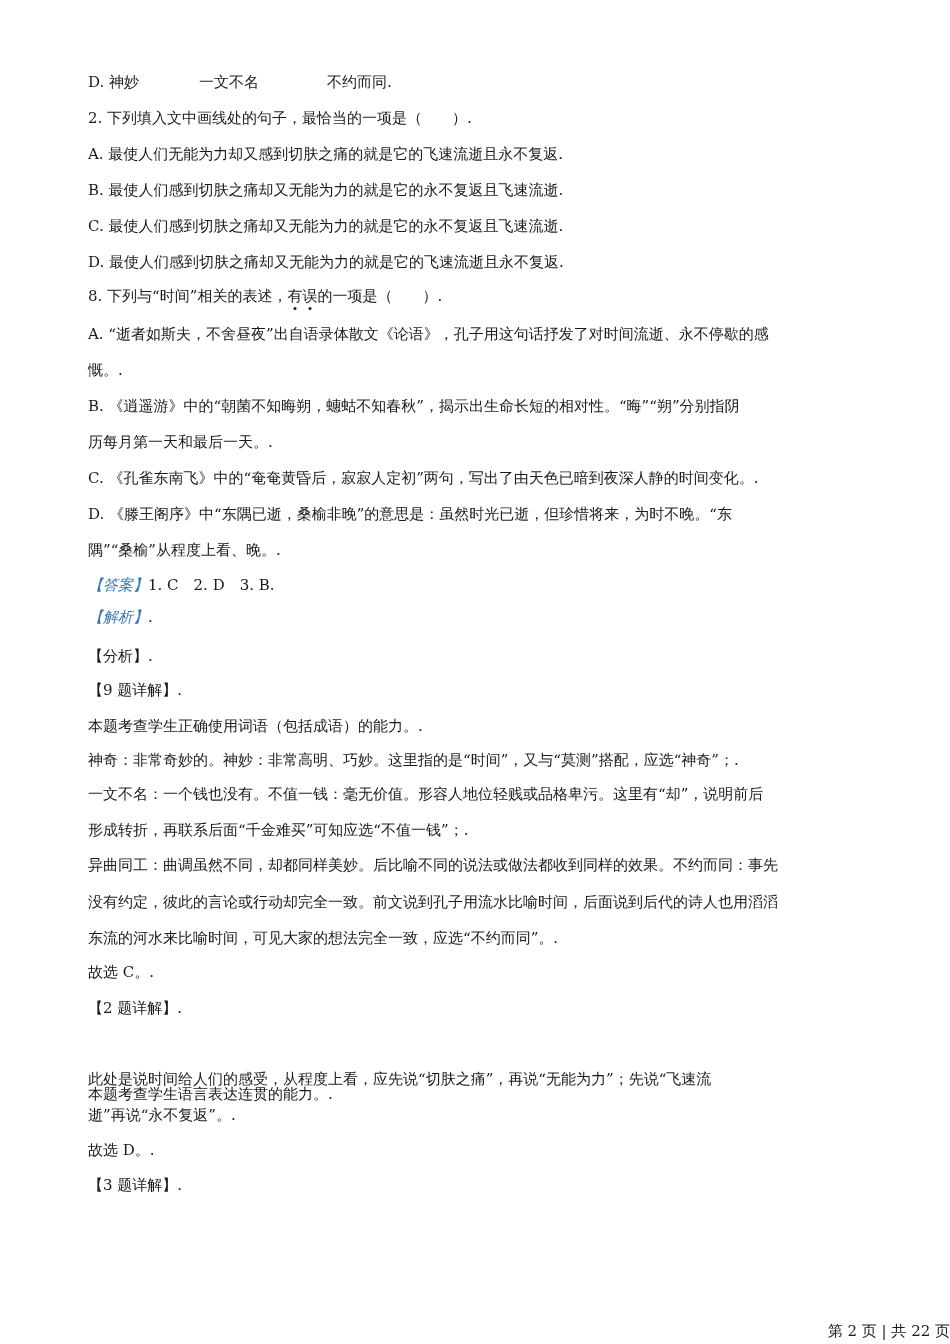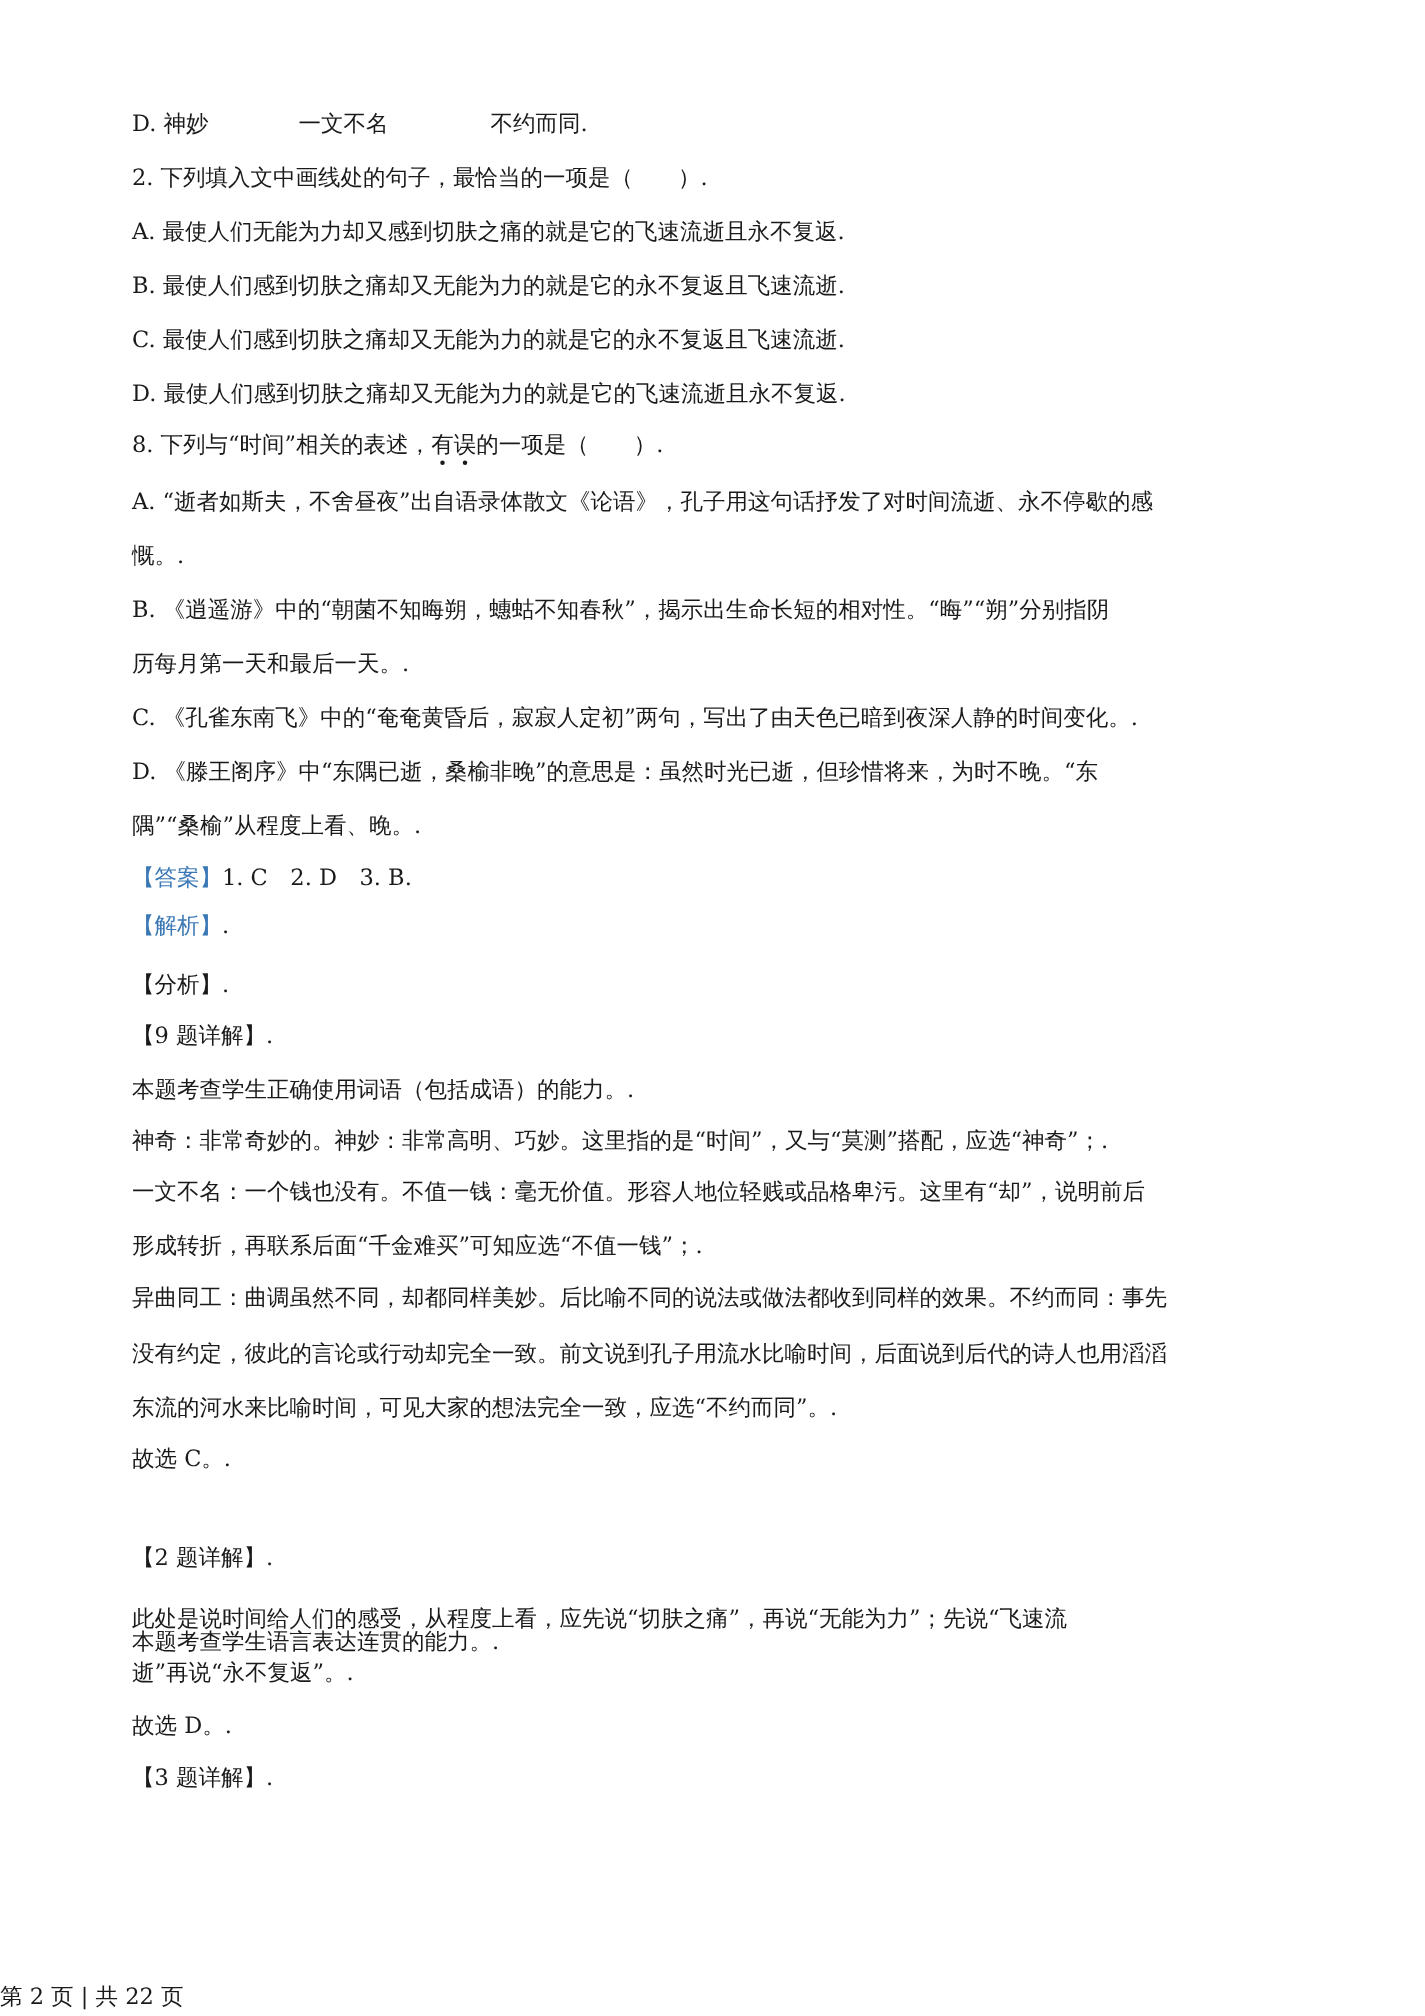--- a/index.html
+++ b/index.html
@@ -23,20 +23,21 @@
     }
     .line {
       position: absolute;
       left: 0;
       font-size: 15px;
       white-space: nowrap;
       line-height: 20px;
     }
     .label-blue {
       color: #3a78b5;
+      font-style: italic;
     }
     .gap {
       display: inline-block;
     }
     .dotted-emph {
       position: relative;
     }
     .dotted-emph::after {
       content: "";
       position: absolute;
@@ -46,21 +47,21 @@
       height: 3px;
       border-radius: 50%;
       background: #1a1a1a;
       transform: translateX(-50%);
     }
     .footer {
       position: absolute;
       left: 0;
       width: 950px;
       top: 1322px;
-      text-align: left;
+      text-align: right;
       font-size: 15px;
       color: #1a1a1a;
     }
   </style>
 </head>
 <body>
 
 <div class="page">
 
   <div class="line" style="top:0px">
@@ -95,21 +96,21 @@
   <div class="line" style="top:608px">【9 题详解】.</div>
   <div class="line" style="top:644px">本题考查学生正确使用词语（包括成语）的能力。.</div>
   <div class="line" style="top:678px">神奇：非常奇妙的。神妙：非常高明、巧妙。这里指的是“时间”，又与“莫测”搭配，应选“神奇”；.</div>
   <div class="line" style="top:712px">一文不名：一个钱也没有。不值一钱：毫无价值。形容人地位轻贱或品格卑污。这里有“却”，说明前后</div>
   <div class="line" style="top:748px">形成转折，再联系后面“千金难买”可知应选“不值一钱”；.</div>
   <div class="line" style="top:783px">异曲同工：曲调虽然不同，却都同样美妙。后比喻不同的说法或做法都收到同样的效果。不约而同：事先</div>
   <div class="line" style="top:820px">没有约定，彼此的言论或行动却完全一致。前文说到孔子用流水比喻时间，后面说到后代的诗人也用滔滔</div>
   <div class="line" style="top:856px">东流的河水来比喻时间，可见大家的想法完全一致，应选“不约而同”。.</div>
   <div class="line" style="top:890px">故选 C。.</div>
 
-  <div class="line" style="top:956px">【2 题详解】.</div>
+  <div class="line" style="top:926px">【2 题详解】.</div>
   <div class="line" style="top:1012px">本题考查学生语言表达连贯的能力。.</div>
   <div class="line" style="top:997px">此处是说时间给人们的感受，从程度上看，应先说“切肤之痛”，再说“无能为力”；先说“飞速流</div>
   <div class="line" style="top:1033px">逝”再说“永不复返”。.</div>
   <div class="line" style="top:1068px">故选 D。.</div>
 
   <div class="line" style="top:1103px">【3 题详解】.</div>
 </div>
 
 <div class="footer">第 2 页 | 共 22 页</div>
 

